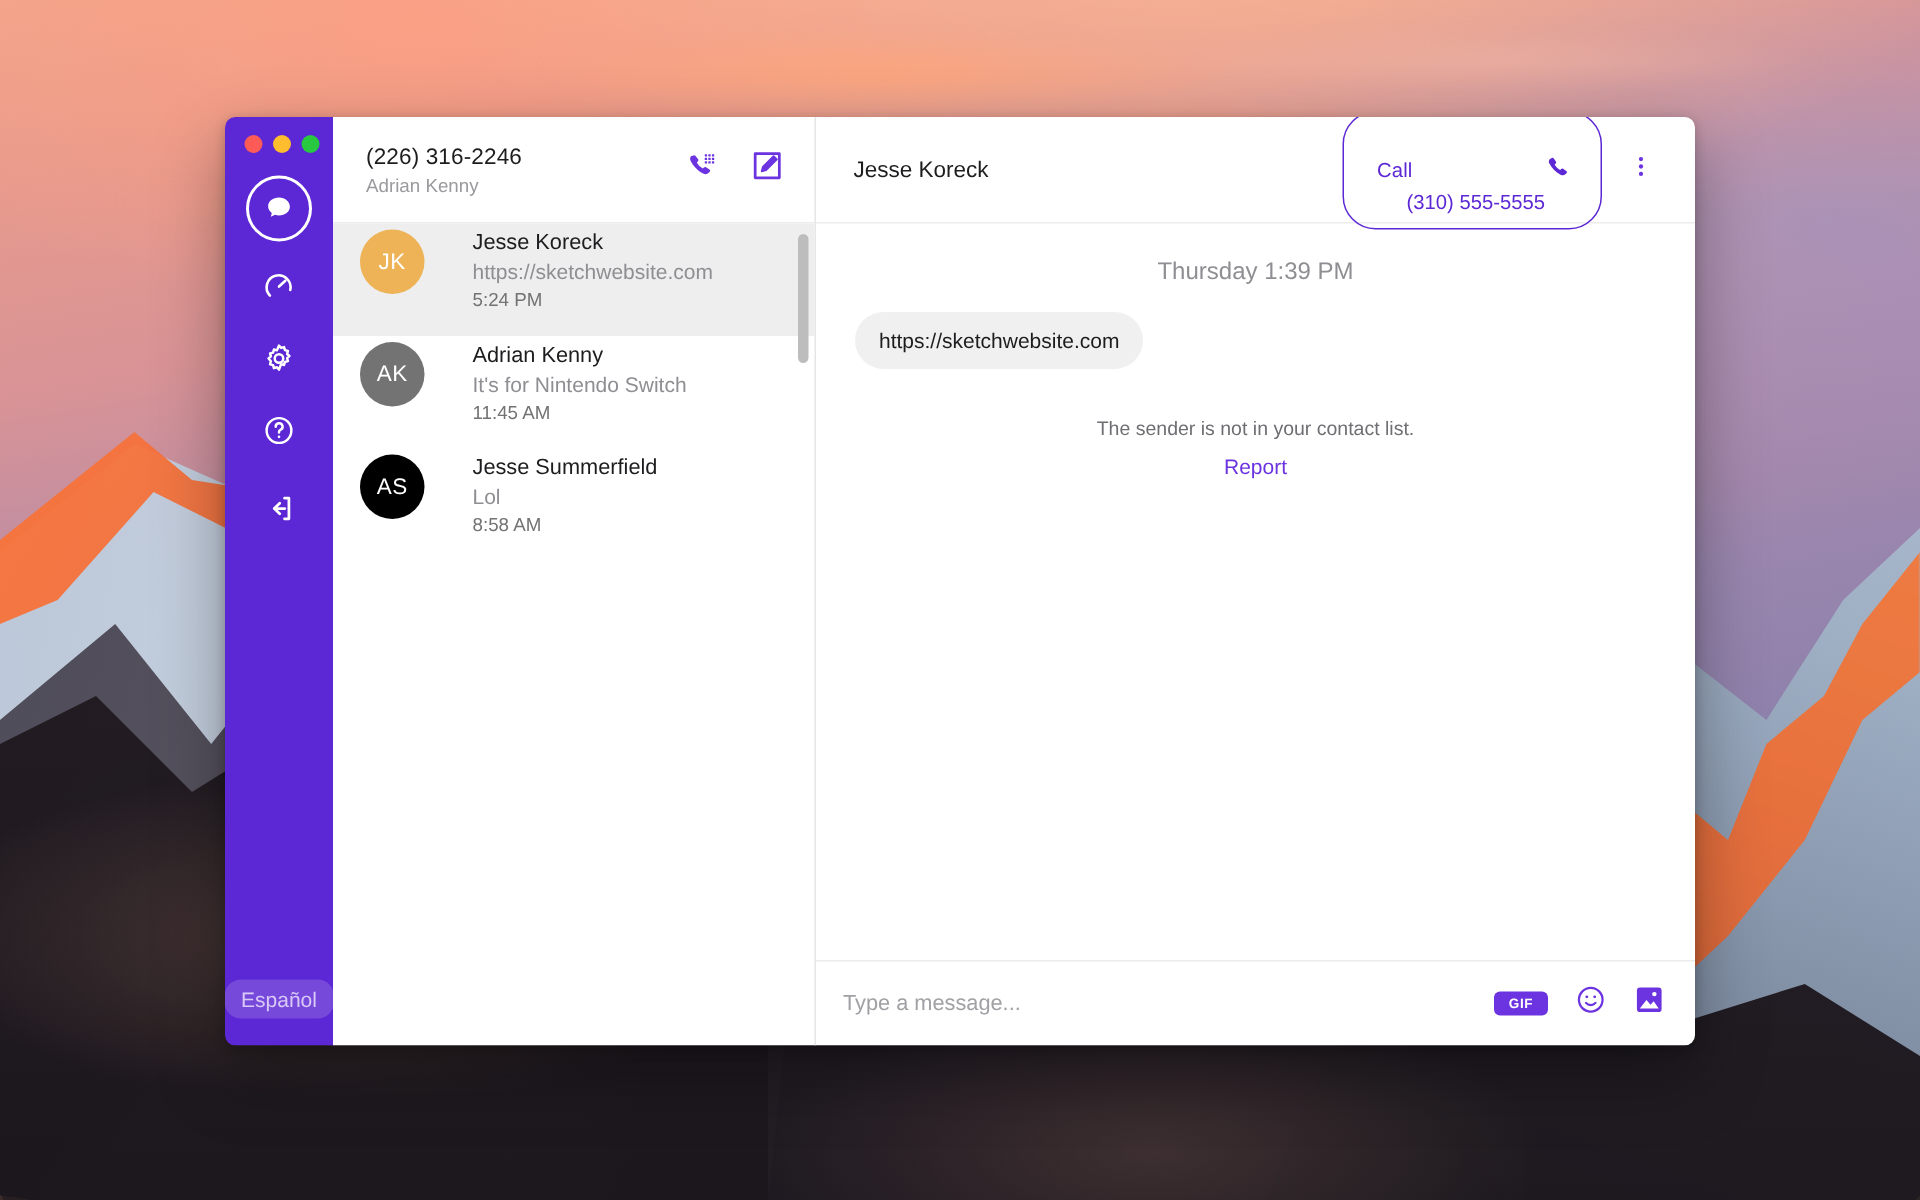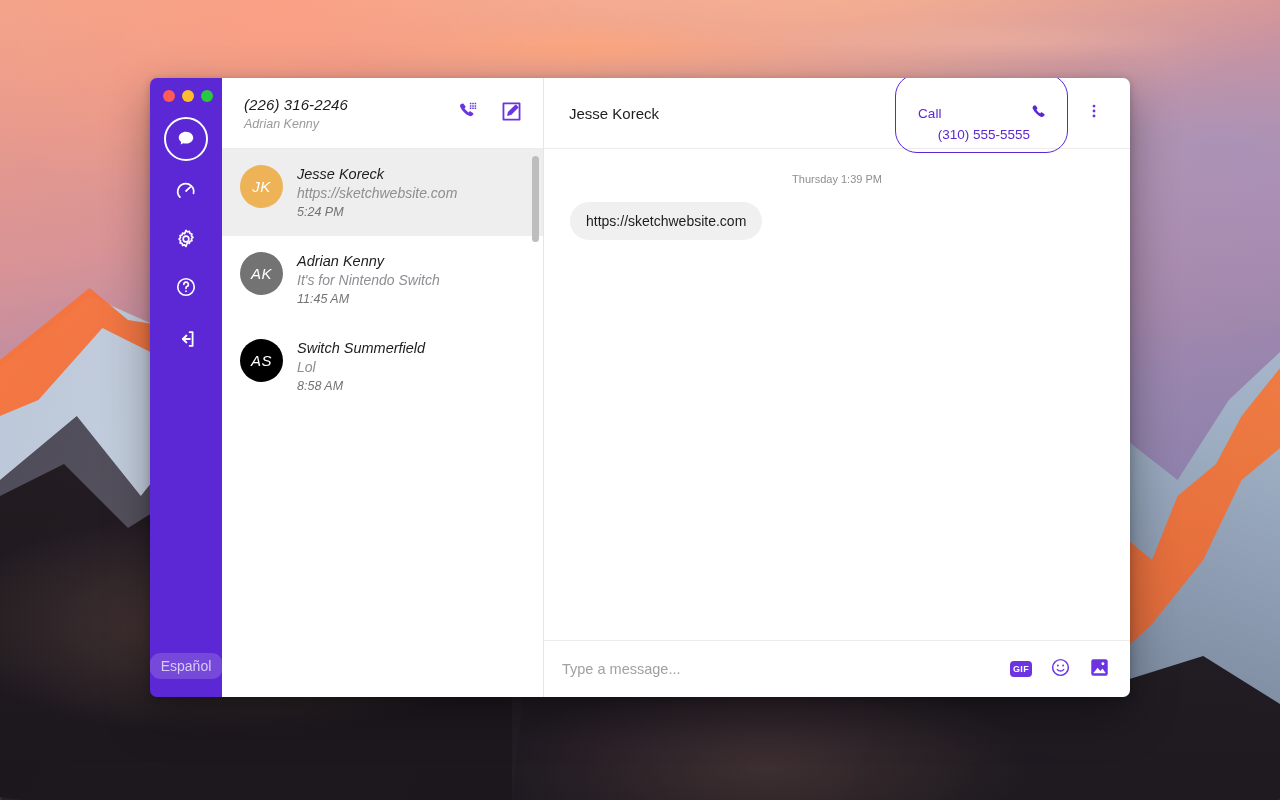--- a/index.html
+++ b/index.html
@@ -174,43 +174,42 @@
 
   
   #conv-panel {
     width: 322px;
     flex: 0 0 322px;
     background: #ffffff;
     display: flex;
     flex-direction: column;
     border-right: 1px solid #e6e6e6;
     position: relative;
-    font-style: italic;
   }
   #conv-header {
     height: 71px;
     flex: 0 0 71px;
     display: flex;
     align-items: center;
     padding: 0 20px 0 22px;
     border-bottom: 1px solid #ececec;
   }
   #conv-header-text { flex: 1 1 auto; min-width: 0; }
   #my-number { font-size: 15px; color: #1d1d1f; letter-spacing: .1px; }
   #my-name   { font-size: 12.5px; color: #9a9a9e; margin-top: 4px; }
   #conv-header-actions { display: flex; align-items: center; gap: 21px; }
   .hdr-icon-btn { display: flex; align-items: center; justify-content: center; cursor: pointer; }
 
   #conv-list { flex: 1 1 auto; overflow: hidden; position: relative; }
   .conv-row {
     display: flex;
     align-items: flex-start;
-    padding: 16px 18px 17px 18px;
-    cursor: pointer;
-    gap: 14px;
+    padding: 4px 18px 17px 18px;
+    cursor: pointer;
+    gap: 32px;
   }
   .conv-row.selected { background: #eeeeee; }
   .avatar {
     width: 43px; height: 43px;
     flex: 0 0 43px;
     border-radius: 50%;
     color: #fff;
     font-size: 15px;
     display: flex; align-items: center; justify-content: center;
     letter-spacing: .4px;
@@ -270,21 +269,21 @@
     cursor: pointer;
   }
 
   #thread-body {
     flex: 1 1 auto;
     padding: 24px 26px 0 26px;
     overflow: hidden;
   }
   #thread-timestamp {
     text-align: center;
-    font-size: 11px;
+    font-size: 16px;
     color: #8e8e93;
     margin-bottom: 17px;
   }
   .bubble-row { display: flex; }
   .bubble-in {
     background: #f0f0f0;
     color: #1d1d1f;
     font-size: 14px;
     padding: 11px 16px;
     border-radius: 19px;
@@ -325,21 +324,21 @@
   #message-input::placeholder { color: #a0a0a5; }
   #composer-actions { display: flex; align-items: center; gap: 18px; }
   .comp-btn { display: flex; align-items: center; justify-content: center; cursor: pointer; }
   #gif-button {
     background: #6c34e0;
     color: #fff;
     border-radius: 4px;
     font-size: 9px;
     font-weight: bold;
     letter-spacing: .4px;
-    width: 22px; height: 16px;
+    width: 36px; height: 16px;
     display: flex; align-items: center; justify-content: center;
     cursor: pointer;
   }
 </style>
 </head>
 <body>
 
 <div id="desktop">
   <div class="wp-layer wp-sky"></div>
   <div class="wp-layer wp-clouds"></div>
@@ -479,21 +478,21 @@
             <div class="conv-preview">It's for Nintendo Switch</div>
             <div class="conv-time">11:45 AM</div>
           </div>
         </div>
 
         <div class="conv-row">
           <div class="avatar" style="background:#000000">
             <span>AS</span>
           </div>
           <div class="conv-text">
-            <div class="conv-name">Switch Summerfield</div>
+            <div class="conv-name">Jesse Summerfield</div>
             <div class="conv-preview">Lol</div>
             <div class="conv-time">8:58 AM</div>
           </div>
         </div>
 
         <div id="conv-scrollbar"></div>
       </div>
     </div>
 
     <div id="thread-panel">
@@ -522,20 +521,25 @@
         </div>
       </div>
 
       <div id="thread-body">
         <div id="thread-timestamp">Thursday 1:39 PM</div>
 
         <div class="bubble-row">
           <div class="bubble-in">https://sketchwebsite.com</div>
         </div>
 
+        <div id="sender-notice">
+          <span>The sender is not in your contact list.</span>
+          <br>
+          <span id="report-link">Report</span>
+        </div>
       </div>
 
       <div id="composer">
         <input id="message-input" type="text" placeholder="Type a message..." style="">
 
         <div id="composer-actions">
           <div id="gif-button">GIF</div>
 
           <div class="comp-btn">
             <span>

